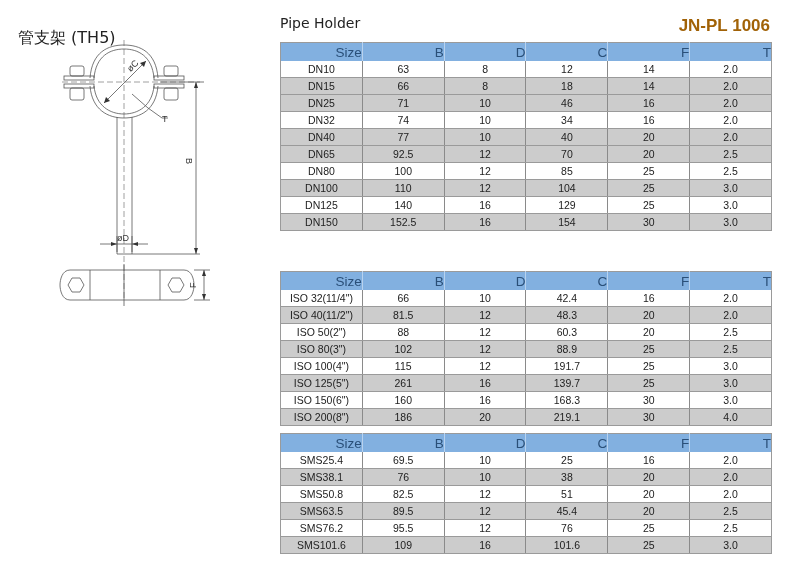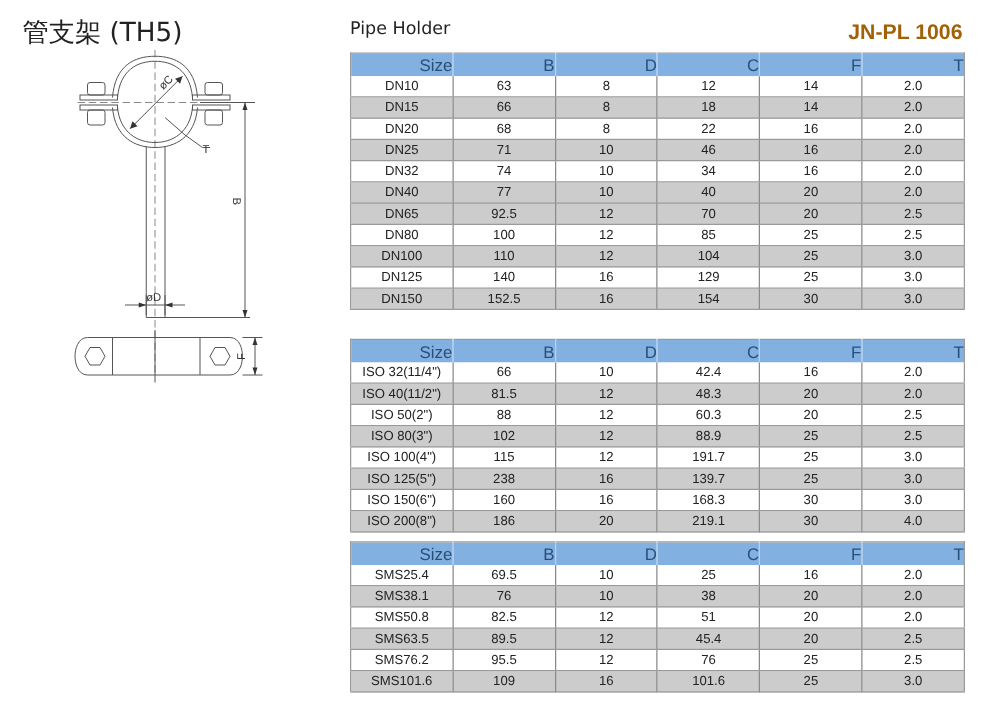--- a/index.html
+++ b/index.html
@@ -1,17 +1,17 @@
 <!DOCTYPE html>
 <html><head>
   <meta charset="utf-8">
   <style>
     html, body { margin:0; padding:0; background:#ffffff; }
     body { width:800px; height:577px; position:relative; overflow:hidden; font-family:"Liberation Sans", sans-serif; color:#222; }
-    .cn-title { position:absolute; left:18px; top:12px; font-family:"DejaVu Sans", sans-serif; font-size:21px; color:#222; }
+    .cn-title { position:absolute; left:18px; top:28px; font-family:"DejaVu Sans", sans-serif; font-size:16px; color:#222; }
     .title { position:absolute; left:280px; top:15px; font-family:"DejaVu Sans", sans-serif; font-size:14px; color:#222; }
     .code { position:absolute; right:30px; top:16px; font-family:"Liberation Sans", sans-serif; font-weight:bold; font-size:17px; color:#a16207; }
     .diagram { position:absolute; left:0; top:30px; width:270px; height:280px; }
     table.spec { position:absolute; left:280px; width:492px; border-collapse:collapse; table-layout:fixed; font-size:10.5px; }
     table.spec th { background:#82b0e0; color:#2a4f78; font-weight:normal; font-size:13.5px; height:18px; padding:0; border-right:1px solid #b8d2ee; text-align:right; }
     table.spec th:last-child { border-right:none; }
     table.spec td { height:16px; padding:0; text-align:center; border-right:1px solid #8a8a8a; border-bottom:1px solid #9a9a9a; color:#222; }
     table.spec td:last-child { border-right:none; }
     table.spec tr.alt td { background:#cccccc; }
     table.spec tr.norm td { background:#ffffff; }
@@ -116,28 +116,20 @@
         <td>2.0</td>
       </tr>
       <tr class="alt">
         <td>DN15</td>
         <td>66</td>
         <td>8</td>
         <td>18</td>
         <td>14</td>
         <td>2.0</td>
       </tr>
-      <tr class="norm">
-        <td>DN20</td>
-        <td>68</td>
-        <td>8</td>
-        <td>22</td>
-        <td>16</td>
-        <td>2.0</td>
-      </tr>
       <tr class="alt">
         <td>DN25</td>
         <td>71</td>
         <td>10</td>
         <td>46</td>
         <td>16</td>
         <td>2.0</td>
       </tr>
       <tr class="norm">
         <td>DN32</td>
@@ -245,21 +237,21 @@
       <tr class="norm">
         <td>ISO 100(4")</td>
         <td>115</td>
         <td>12</td>
         <td>191.7</td>
         <td>25</td>
         <td>3.0</td>
       </tr>
       <tr class="alt">
         <td>ISO 125(5")</td>
-        <td>238</td>
+        <td>261</td>
         <td>16</td>
         <td>139.7</td>
         <td>25</td>
         <td>3.0</td>
       </tr>
       <tr class="norm">
         <td>ISO 150(6")</td>
         <td>160</td>
         <td>16</td>
         <td>168.3</td>

